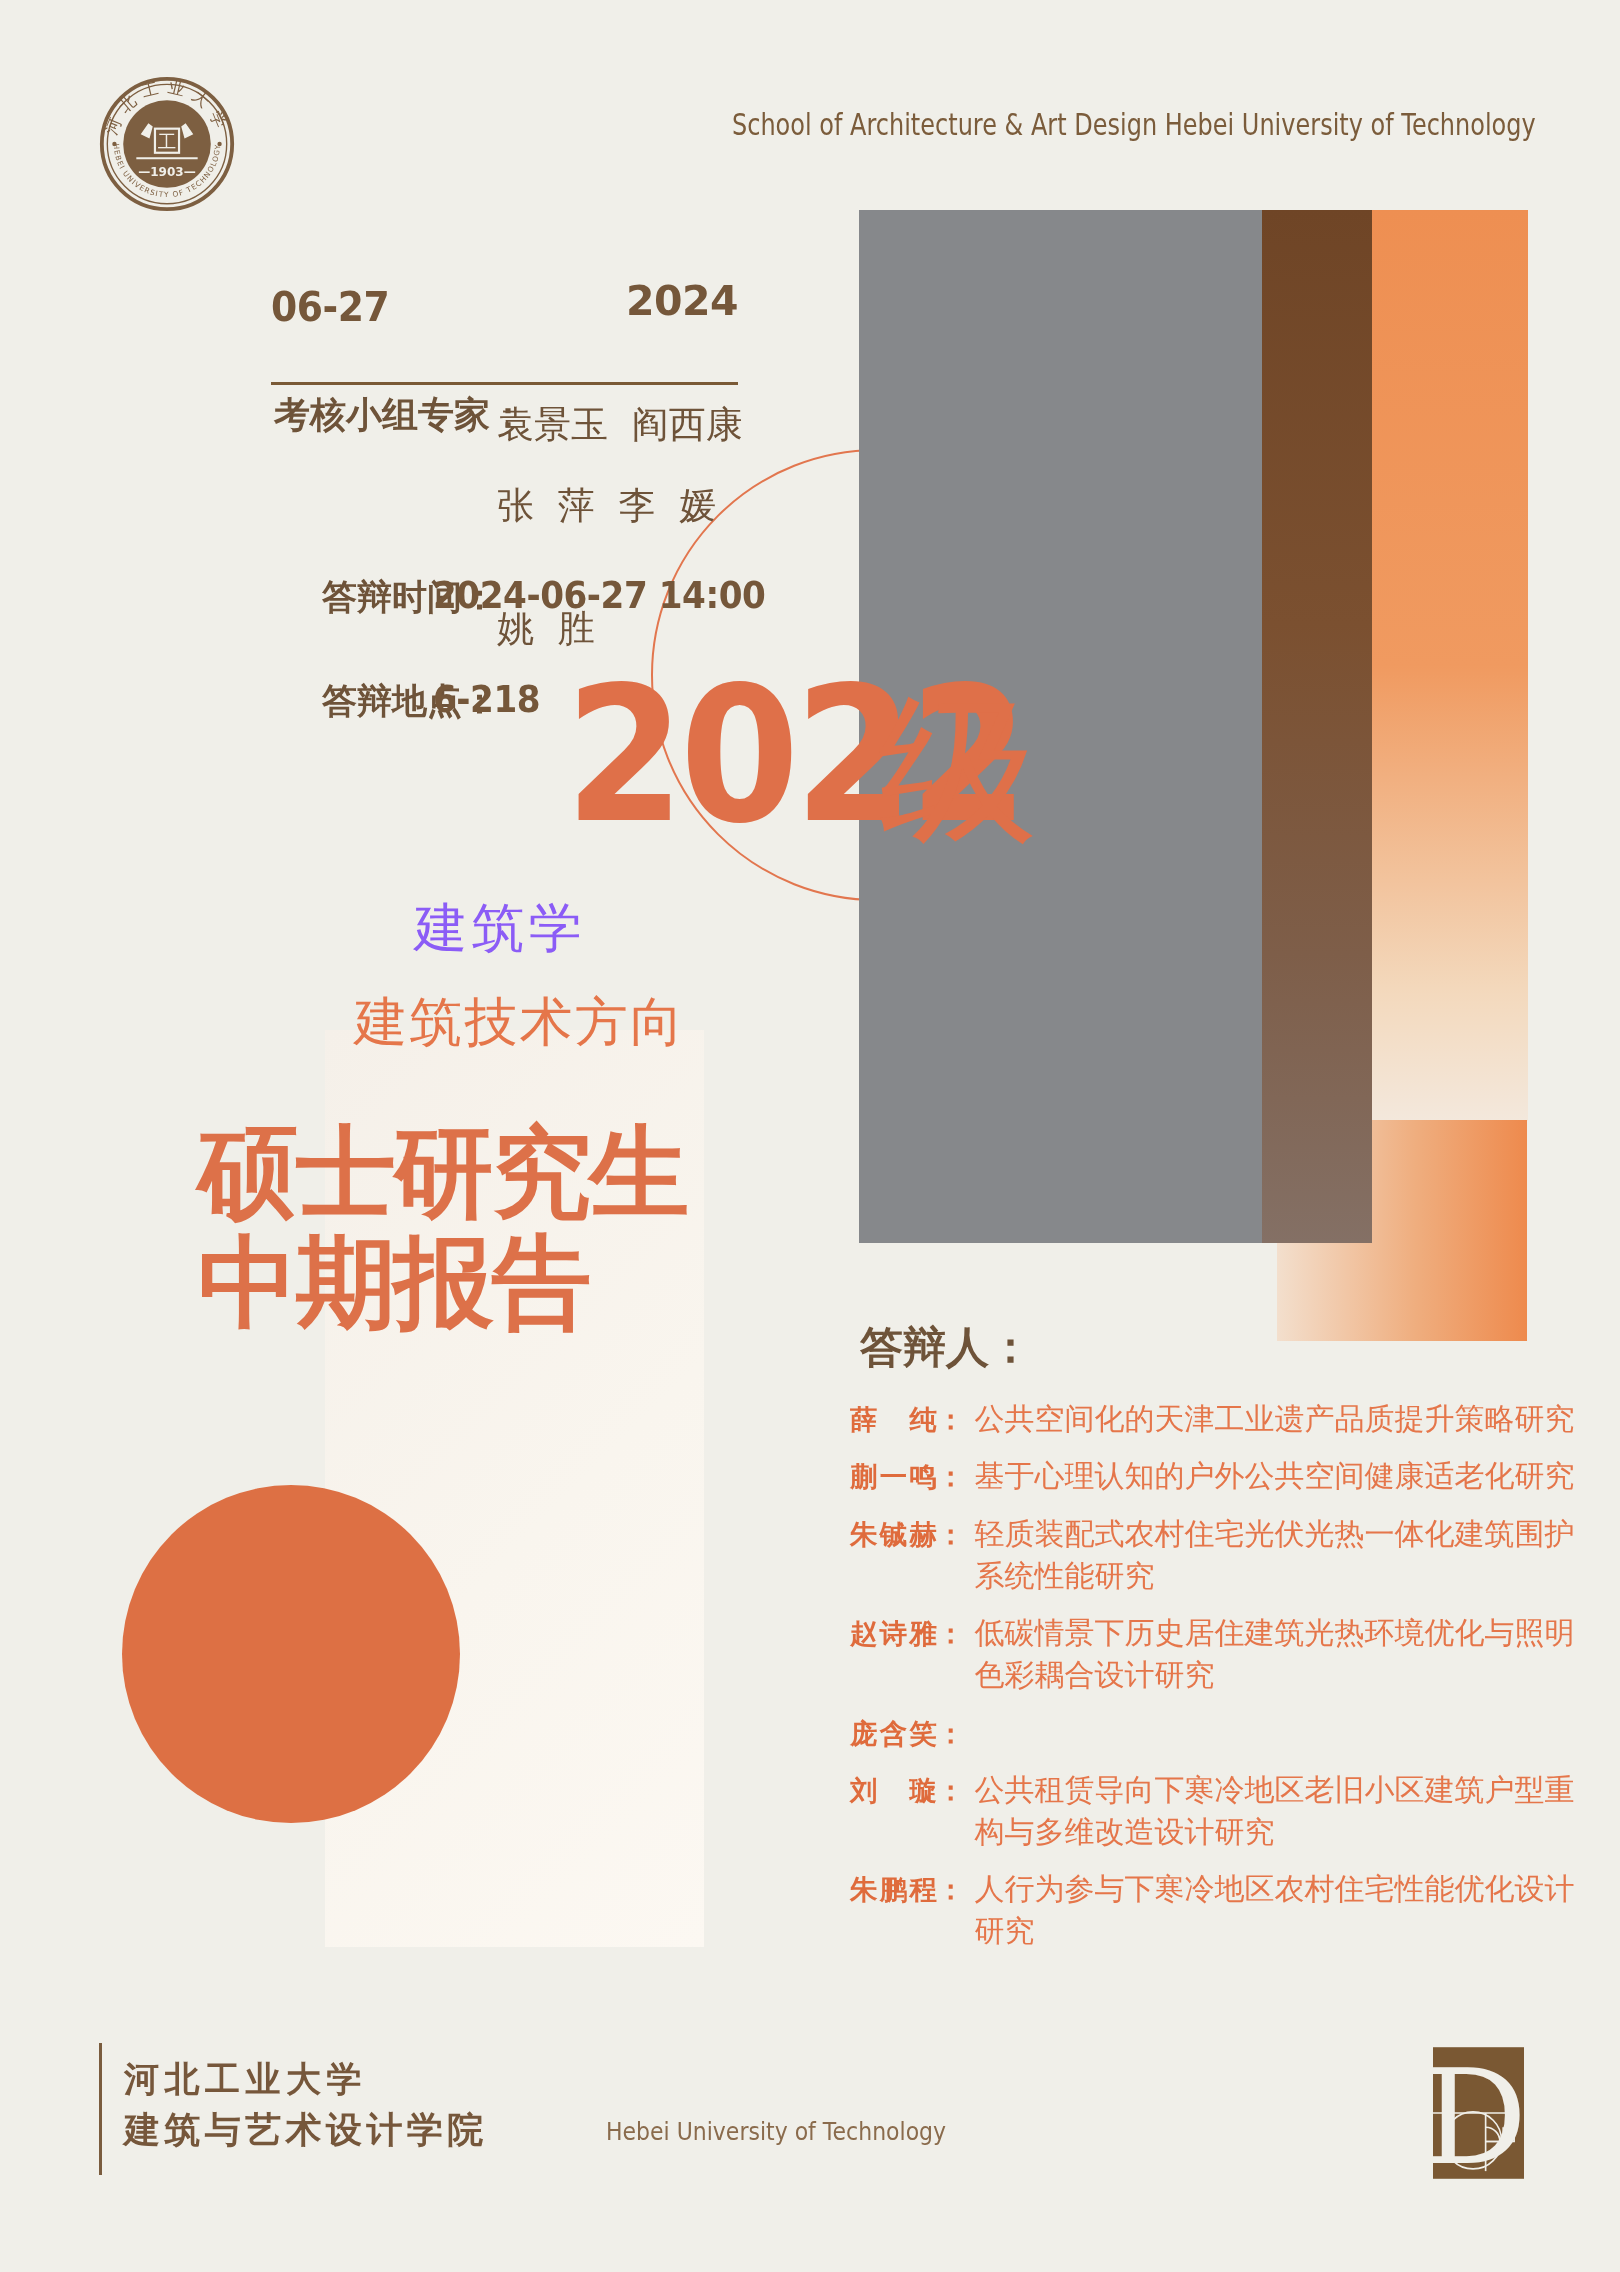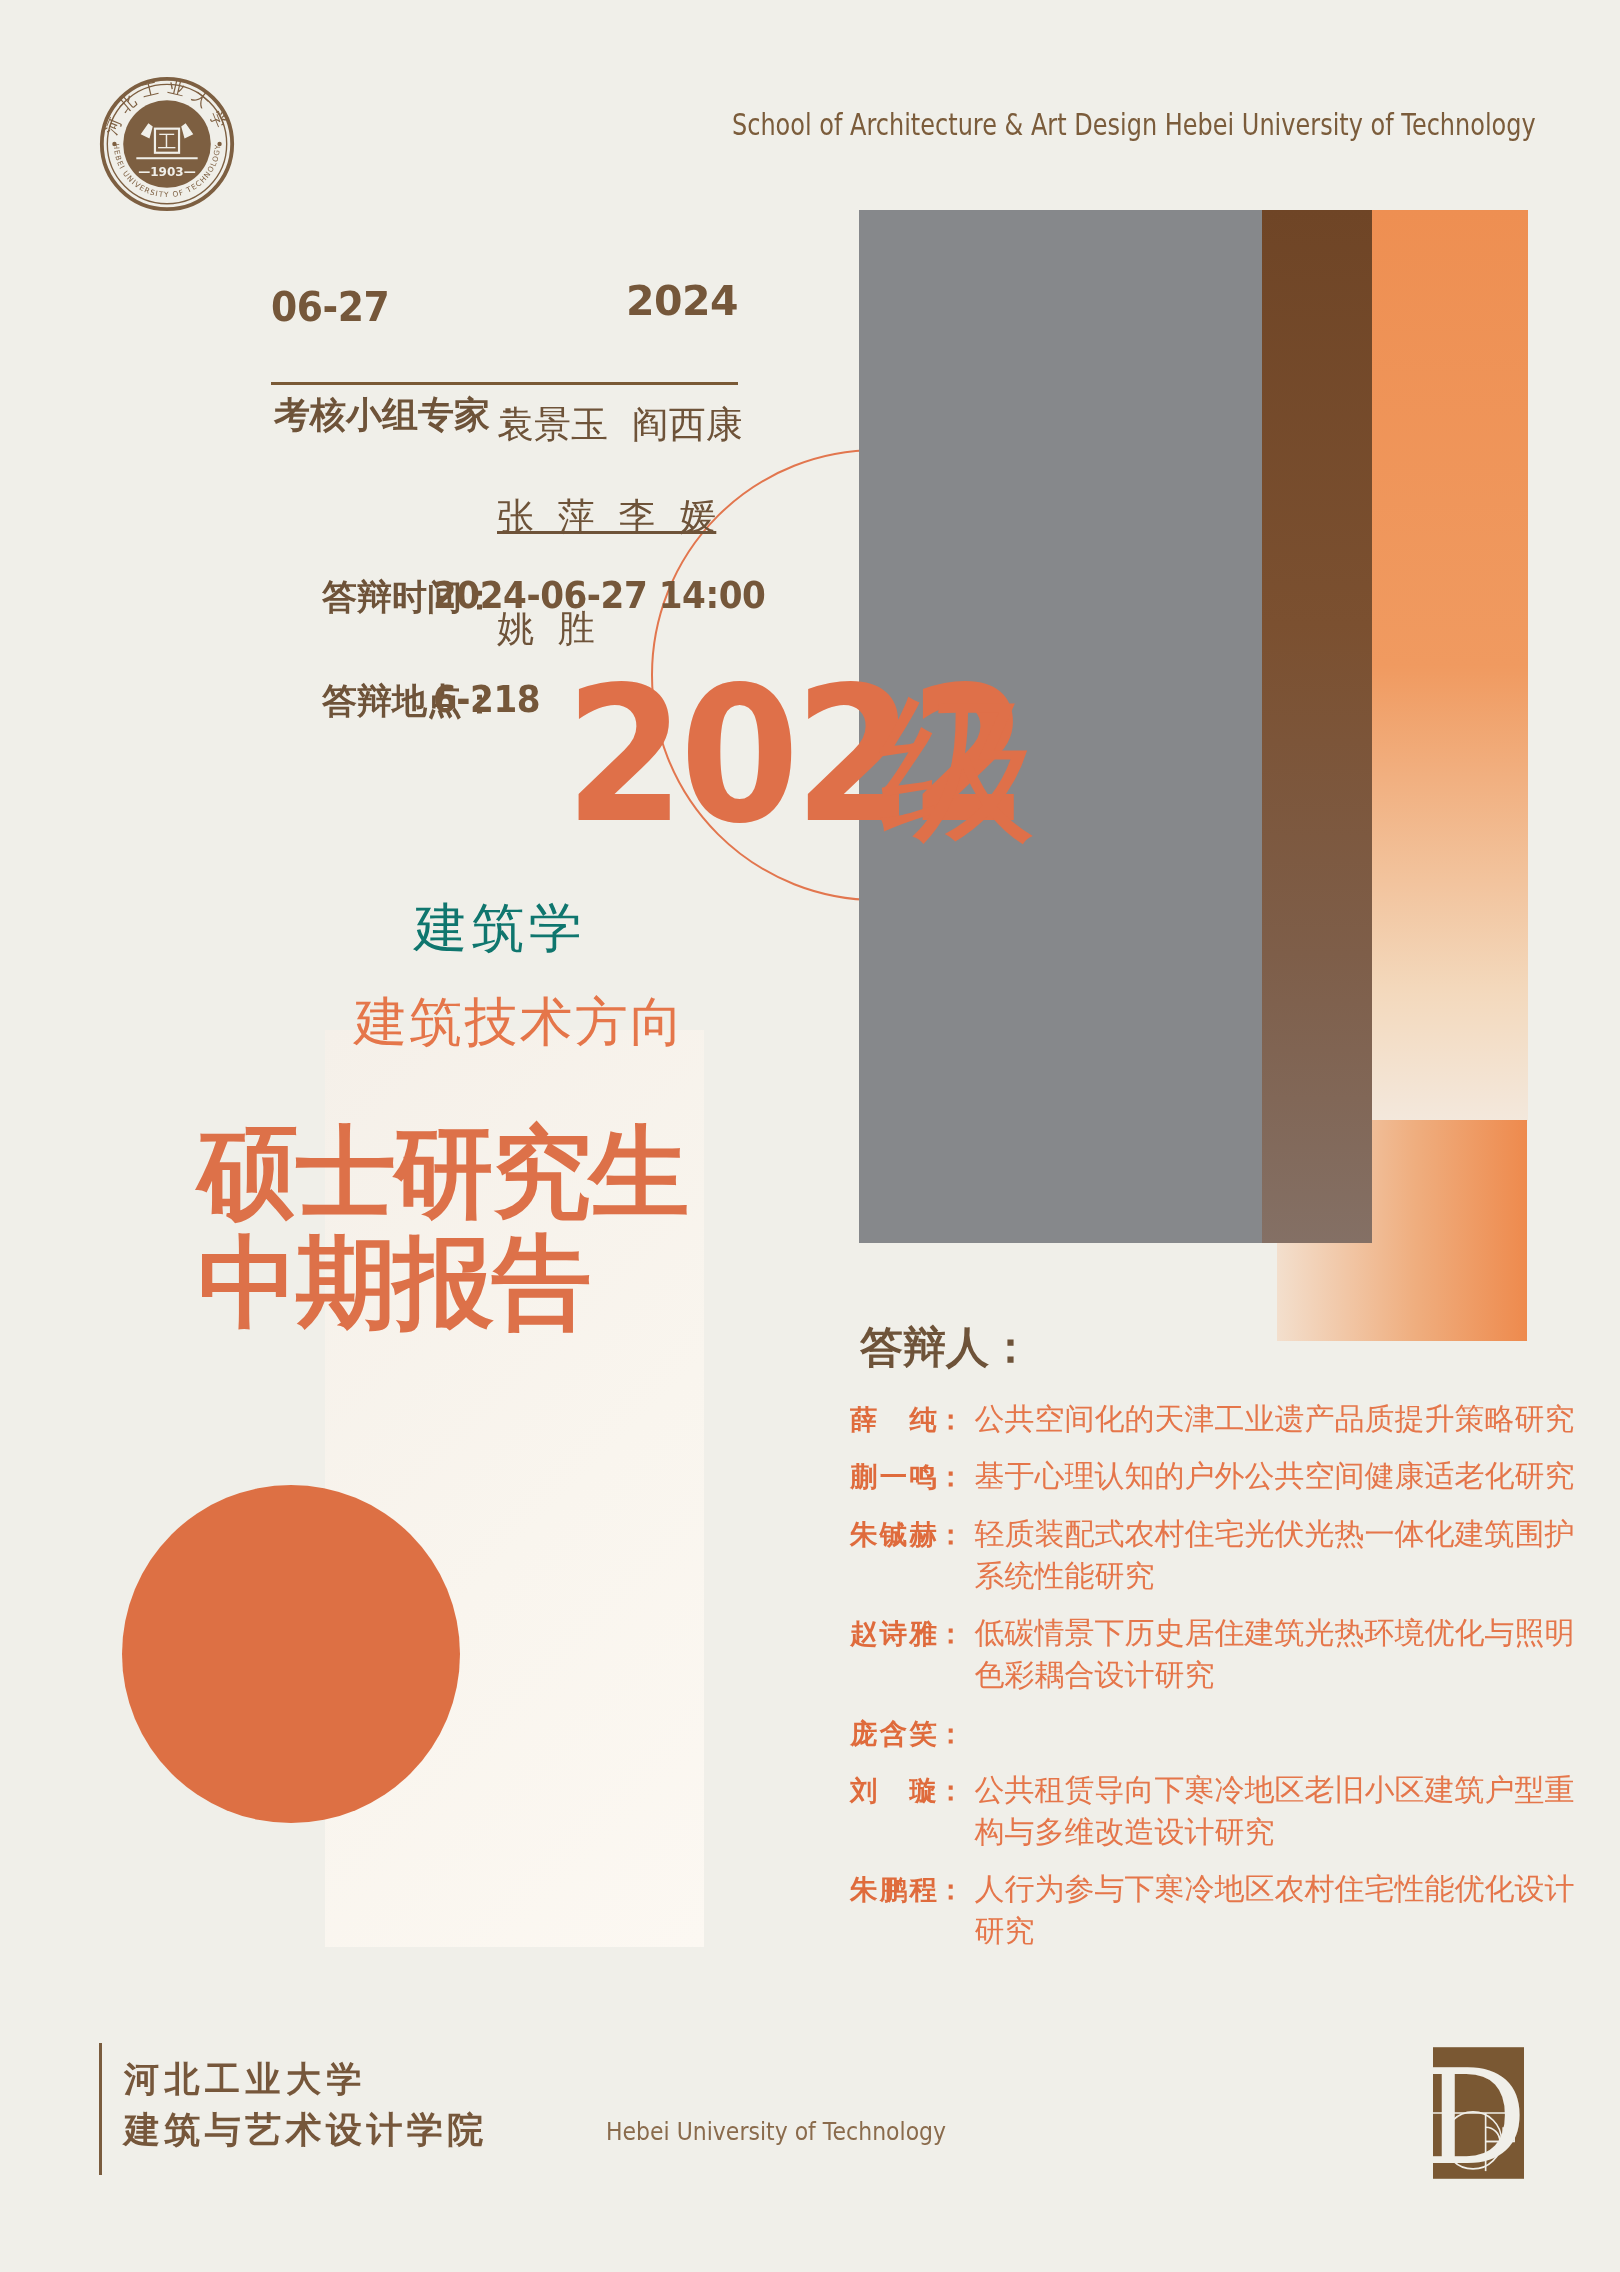--- a/index.html
+++ b/index.html
@@ -38,21 +38,21 @@
   .t-label{left:274px;font-size:35px;font-weight:700;color:#6e5339;z-index:3;margin-left:48px;}
   .t-value{left:433px;font-size:38px;font-weight:700;color:#75573a;z-index:3;
            transform:scaleX(0.9);transform-origin:left;white-space:nowrap;letter-spacing:-0.5px;}
 
   
   .year-big{left:565px;top:662px;font-size:187px;line-height:187px;font-weight:800;
             color:#df7049;z-index:3;transform:scaleX(0.92);transform-origin:left;
             letter-spacing:-5.5px;}
   .year-suffix{left:878px;top:690px;font-size:160px;line-height:160px;color:#df7049;z-index:3;
                font-family:"DejaVu Serif","Liberation Serif",serif;}
-  .major{left:414px;top:893px;font-size:53px;color:#0f766e;z-index:3;
+  .major{left:414px;top:893px;font-size:53px;color:#8b5cf6;z-index:3;
          font-family:"DejaVu Serif","Liberation Serif",serif;letter-spacing:4.4px;}
   .direction{left:354px;top:987px;font-size:53px;color:#e5764a;z-index:3;
              font-family:"DejaVu Serif","Liberation Serif",serif;letter-spacing:2.2px;}
   .big-title{left:198px;top:1117px;font-size:100px;line-height:110px;color:#dd7149;z-index:3;
              font-family:"DejaVu Serif","Liberation Serif",serif;font-weight:600;
              letter-spacing:-2.2px;white-space:nowrap;}
 
   
   .defenders-label{left:860px;top:1319px;font-size:43px;font-weight:700;color:#6e5339;z-index:3;}
   .defenders-list{left:850px;top:1398px;width:735px;z-index:3;}
@@ -112,21 +112,21 @@
   </svg>
 
   <div class="abs school-en">School of Architecture &amp; Art Design Hebei University of Technology</div>
 
   <div class="abs date-day">06-27</div>
   <div class="abs date-year">2024</div>
   <div class="abs date-rule"></div>
 
   <div class="abs experts-label">考核小组专家：</div>
   <div class="abs expert-row" style="top:391px;margin-top:9px;">袁景玉 阎西康</div>
-  <div class="abs expert-row" style="top:492px;text-decoration:underline;">张 萍 李 媛</div>
+  <div class="abs expert-row" style="top:481px;">张 萍 李 媛</div>
   <div class="abs expert-row" style="top:604px;">姚 胜</div>
 
   <div class="abs t-label" style="top:574px;">答辩时间：</div>
   <div class="abs t-value" style="top:573px;">2024-06-27 14:00</div>
   <div class="abs t-label" style="top:678px;">答辩地点：</div>
   <div class="abs t-value" style="top:677px;">6-218</div>
 
   <div class="abs year-big">2022</div>
   <div class="abs year-suffix">级</div>
   <div class="abs major">建筑学</div>

